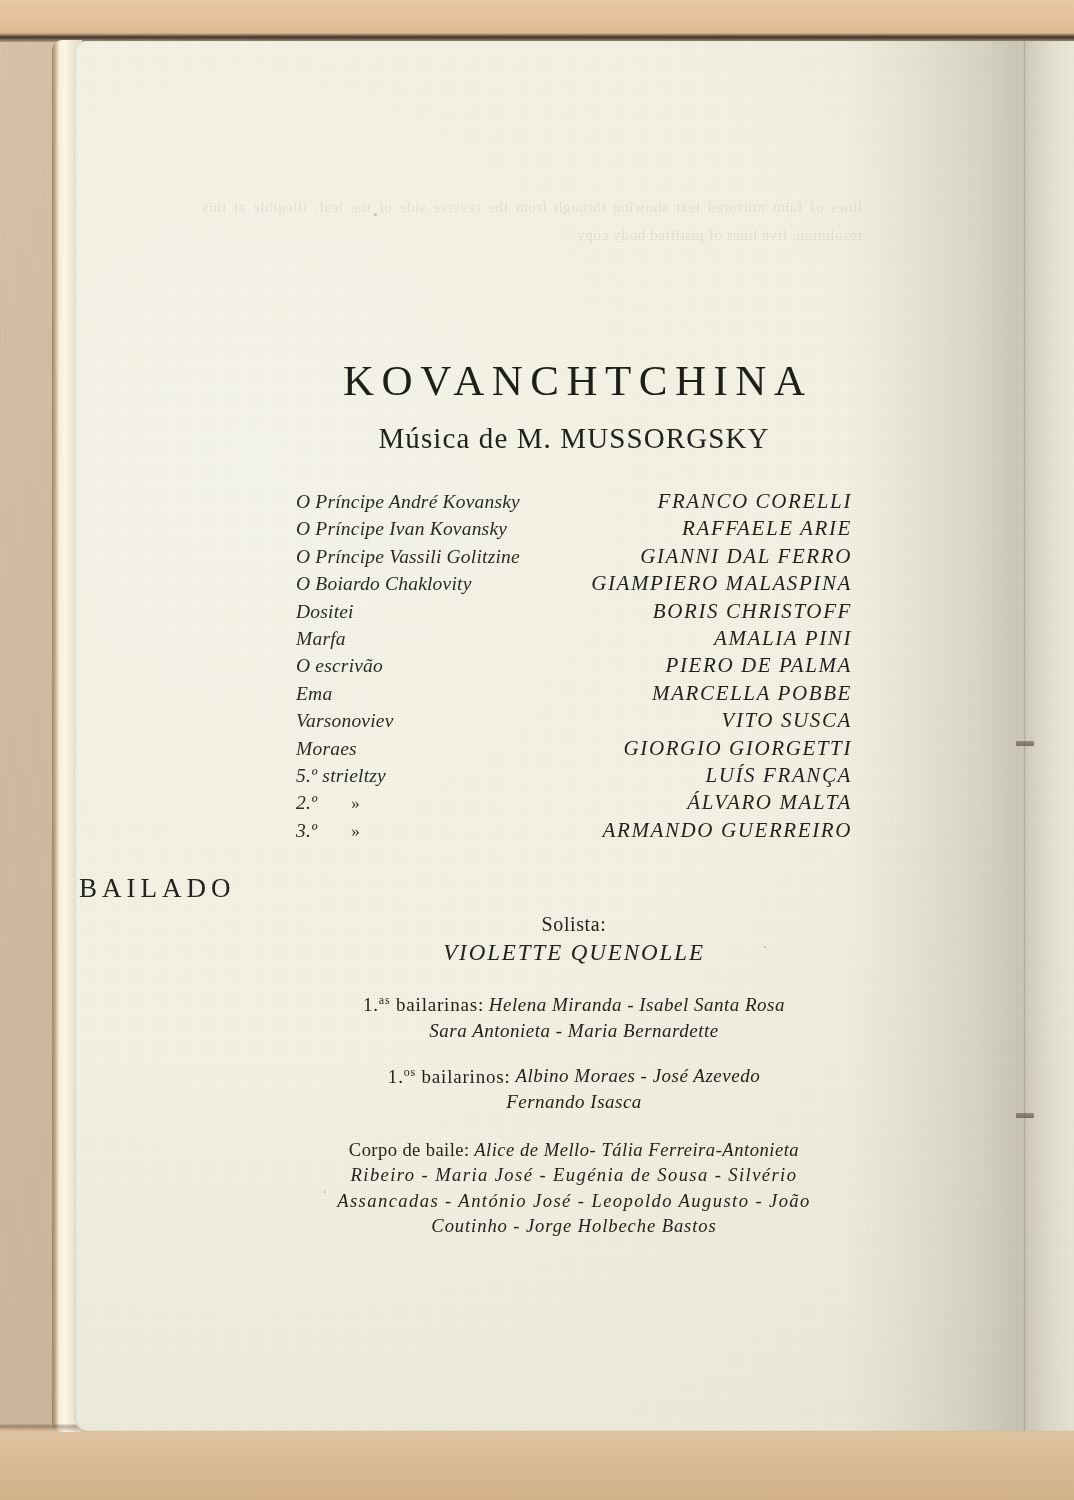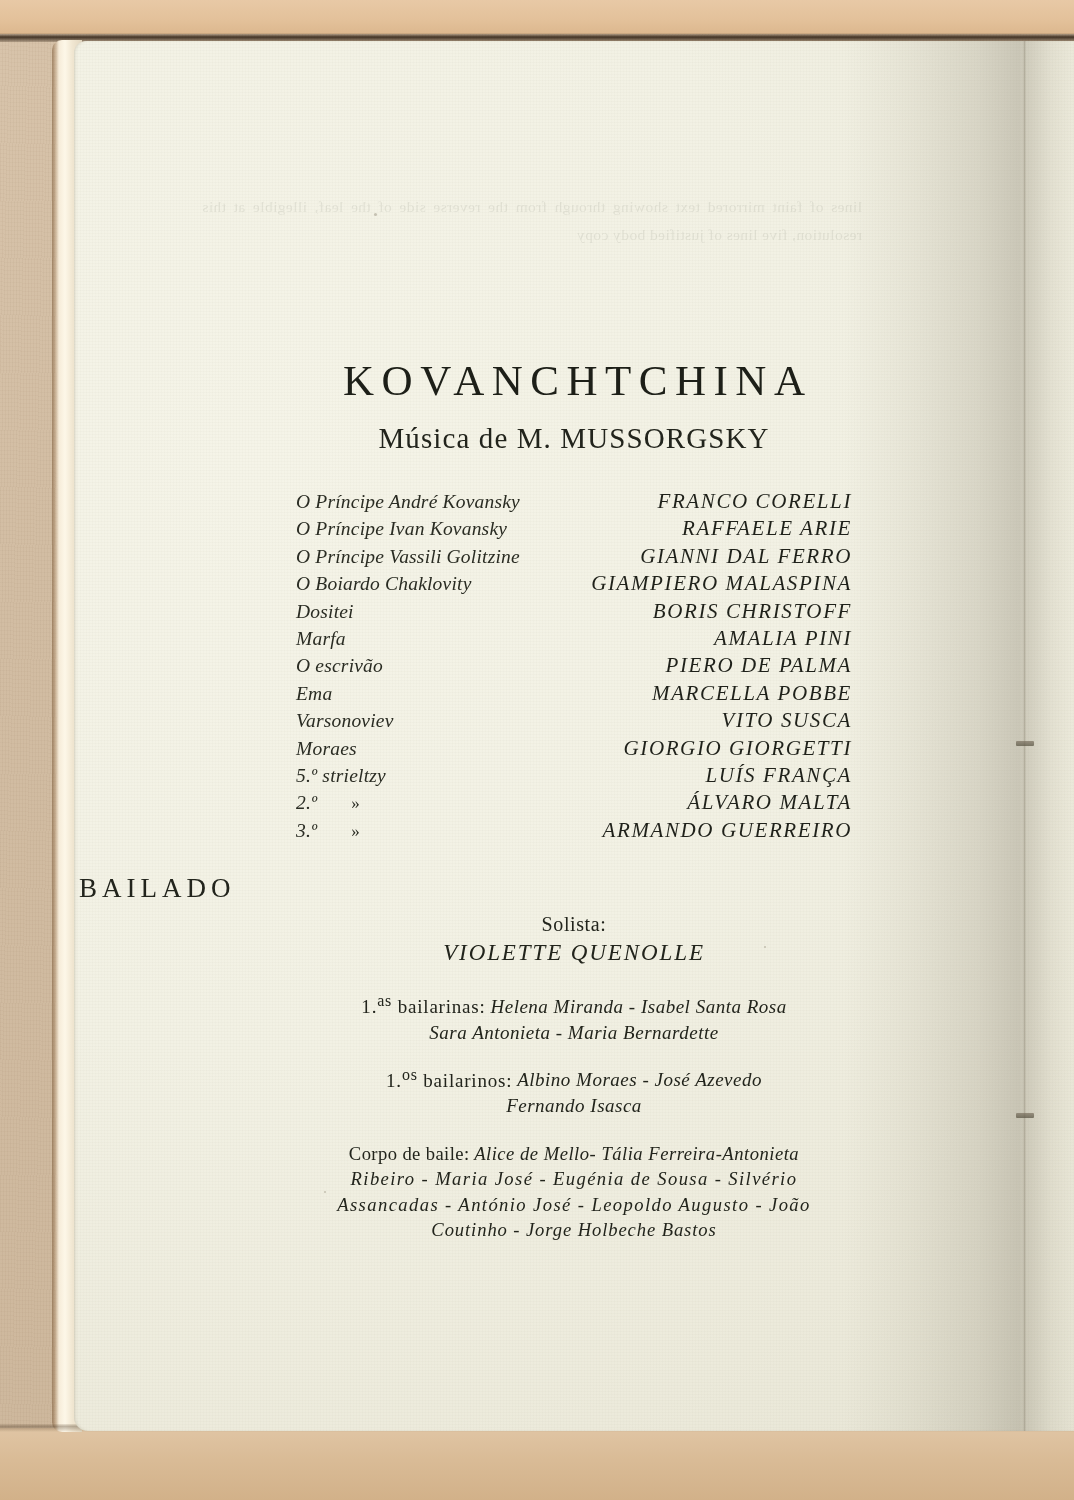--- a/index.html
+++ b/index.html
@@ -221,21 +221,21 @@
 
   .dancers{
     margin: 22px auto 0 auto;
     width: 500px;
     text-align:center;
     font-size: 19px;
     line-height: 25.5px;
     letter-spacing: .1px;
   }
   .dancers .lbl{ font-style: normal; letter-spacing: .8px; }
-  .dancers .lbl .sup{ font-size: 16px; vertical-align: super; }
+  .dancers .lbl .sup{ font-size: 12px; vertical-align: super; }
   .dancers .nm{ font-style: italic; letter-spacing: .5px; }
   .block2{ margin-top: 16px; }
 
   .corpo{
     margin: 22px auto 11px auto;
     width: 496px;
     text-align:center;
     font-size: 18.6px;
     line-height: 25.5px;
   }

